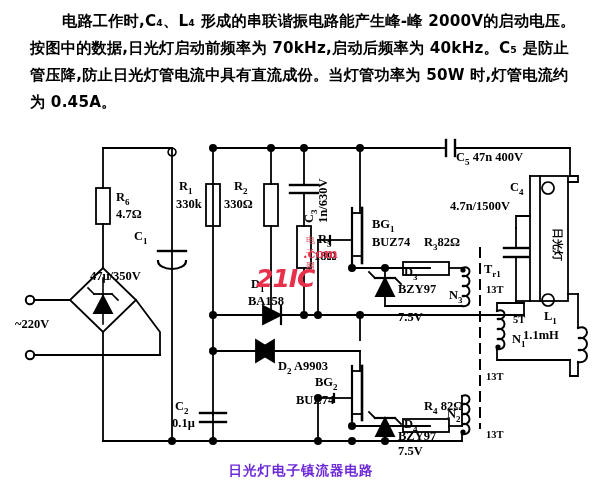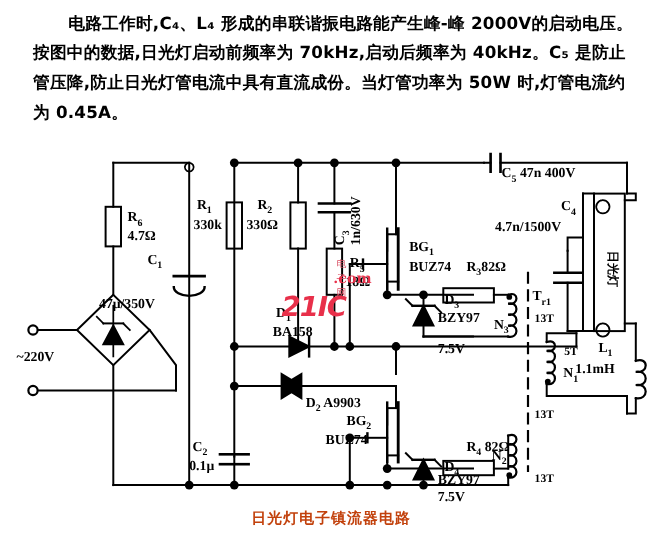--- a/index.html
+++ b/index.html
@@ -44,21 +44,21 @@
   
   #caption {
     position: absolute;
     left: 0;
     top: 462px;
     width: 602px;
     text-align: center;
     font-family: "DejaVu Sans", "Liberation Sans", sans-serif;
     font-size: 13.5px;
     font-weight: 700;
-    color: #c2410c;
+    color: #6d28d9;
     letter-spacing: 1px;
   }
 
   
   #watermark {
     position: absolute;
     left: 256px;
     top: 232px;
     pointer-events: none;
     user-select: none;

